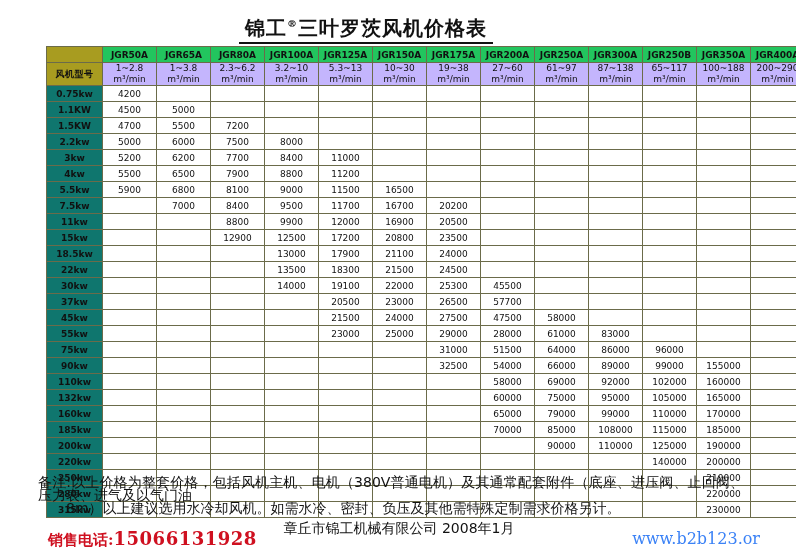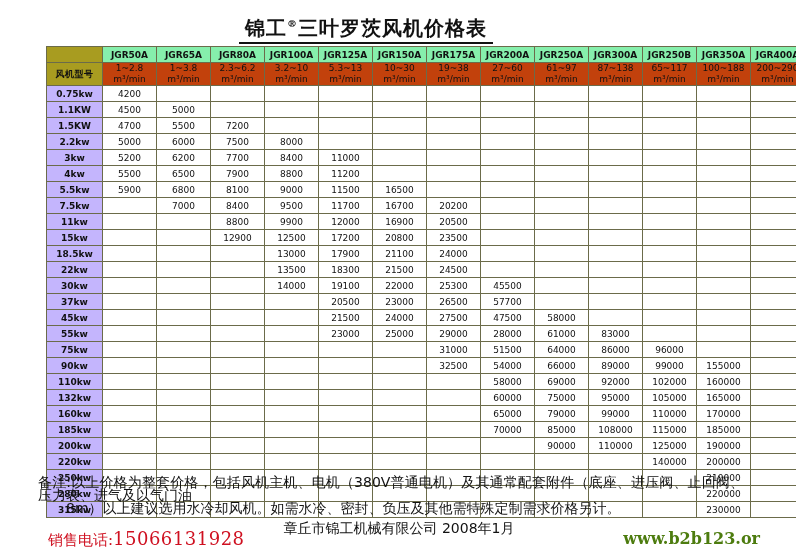--- a/index.html
+++ b/index.html
@@ -63,46 +63,46 @@
     color: #111111;
     text-align: center;
     vertical-align: middle;
     height: 15px;
     font-family: "DejaVu Sans", "Liberation Sans", sans-serif;
   }
   
   col.c0 { width: 56px; }
   col.cx { width: 54px; }
   .hdr-model {
-    background: #86efac;
+    background: #22c55e;
     font-weight: bold;
     font-size: 10px;
     height: 15px;
   }
   .hdr-flow {
-    background: #c2410c;
+    background: #c4b5fd;
     font-size: 8px;
     height: 30px;
     line-height: 11px;
     padding: 1px 1px;
     margin-left: 21px;
   }
   .hdr-corner-top {
     background: #a89c20;
     border-bottom: none;
   }
   .hdr-corner-bot {
     background: #a89c20;
     border-top: none;
     font-weight: bold;
     font-size: 10px;
     letter-spacing: 0.5px;
   }
   td.rowlabel {
-    background: #c4b5fd;
+    background: #0f766e;
     font-weight: bold;
     font-size: 10px;
     color: #111111;
   }
   td.val {
     background: #ffffff;
     font-size: 9.5px;
   }
   
   .notes {
@@ -136,37 +136,37 @@
     left: 0;
     top: 534px;
     width: 796px;
     height: 17px;
   }
   .footer-left {
     position: absolute;
     left: 48px;
     top: -6px;
     font-family: "DejaVu Serif", "Liberation Serif", serif;
-    font-weight: normal;
+    font-weight: bold;
     font-size: 15px;
     color: #cf1020;
     white-space: nowrap;
   }
   .footer-left .num {
     font-size: 18px;
     letter-spacing: 0.5px;
   }
   .footer-right {
     position: absolute;
     right: 36px;
     top: -5px;
     font-family: "DejaVu Serif", "Liberation Serif", serif;
-    font-weight: bold;
+    font-weight: normal;
     font-size: 16px;
-    color: #4d7c0f;
+    color: #3b82f6;
     white-space: nowrap;
   }
 </style>
 </head>
 <body>
 
 <div class="page">
 
   <div class="title-wrap">
     <div class="title"><span>锦工</span><sup>®</sup><span>三叶罗茨风机价格表</span></div>

